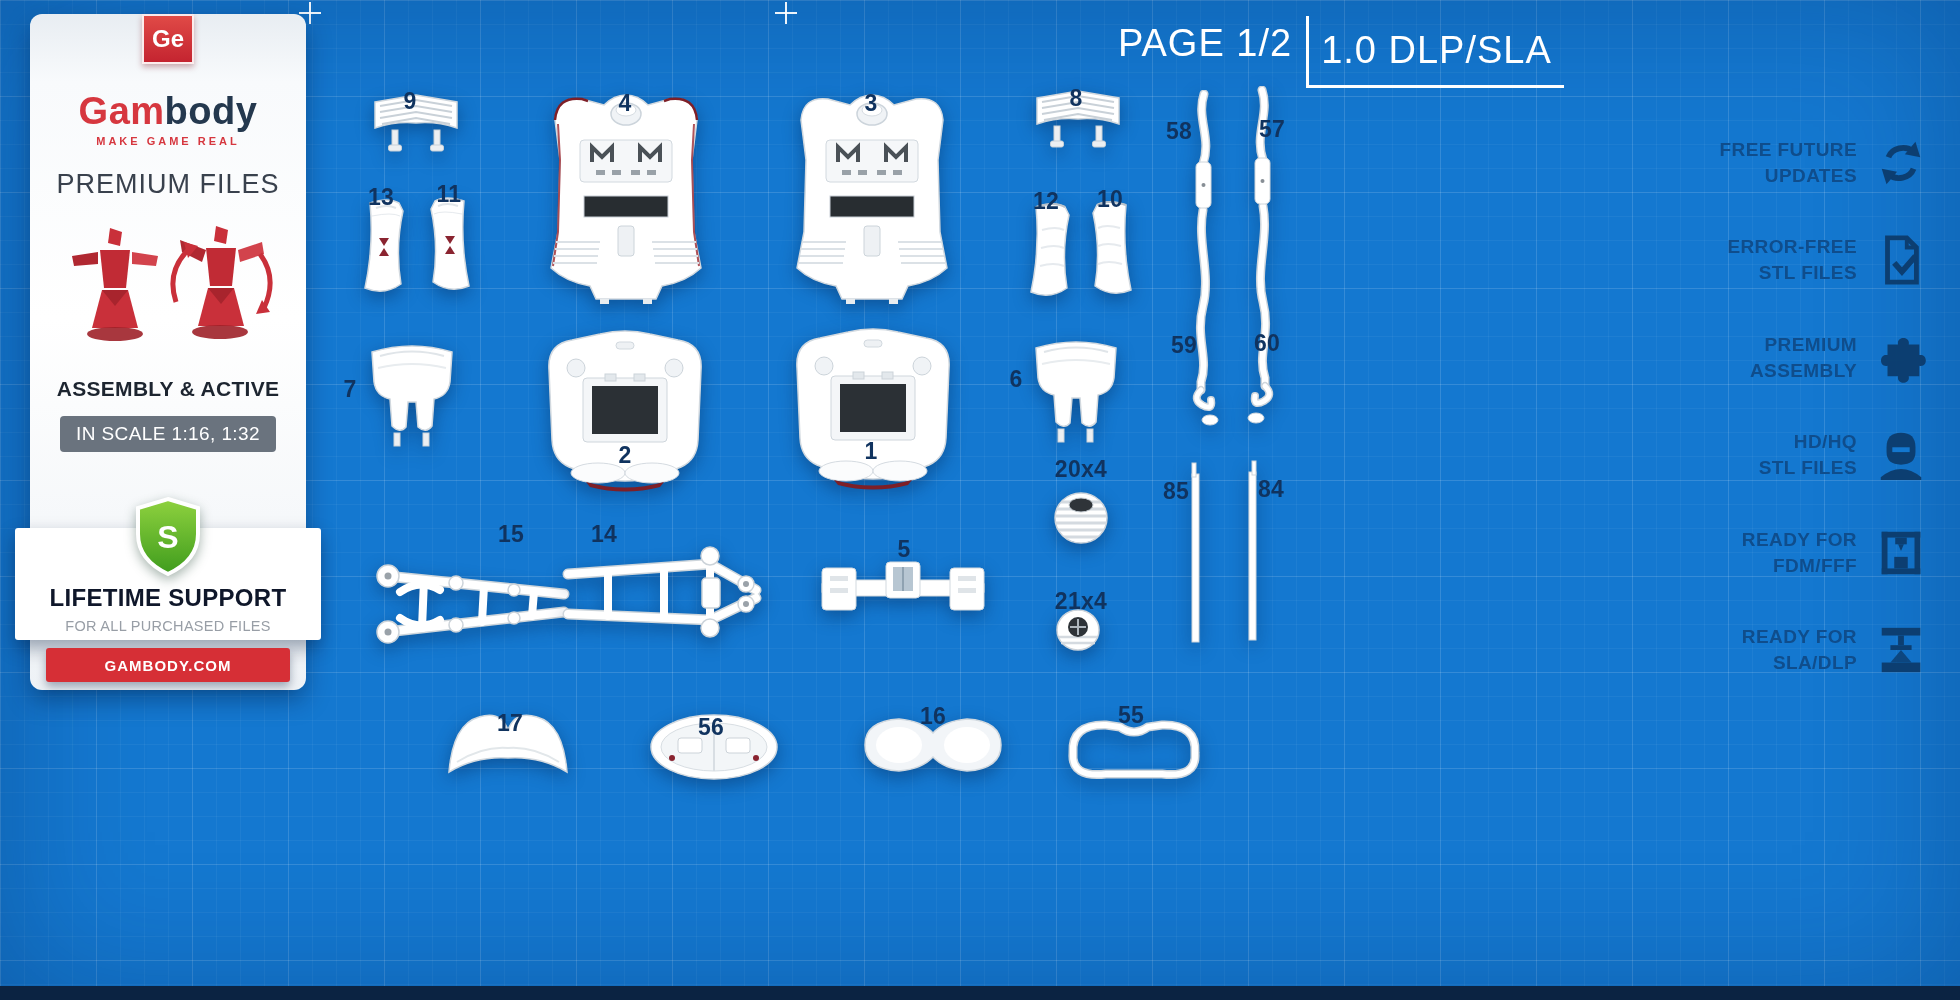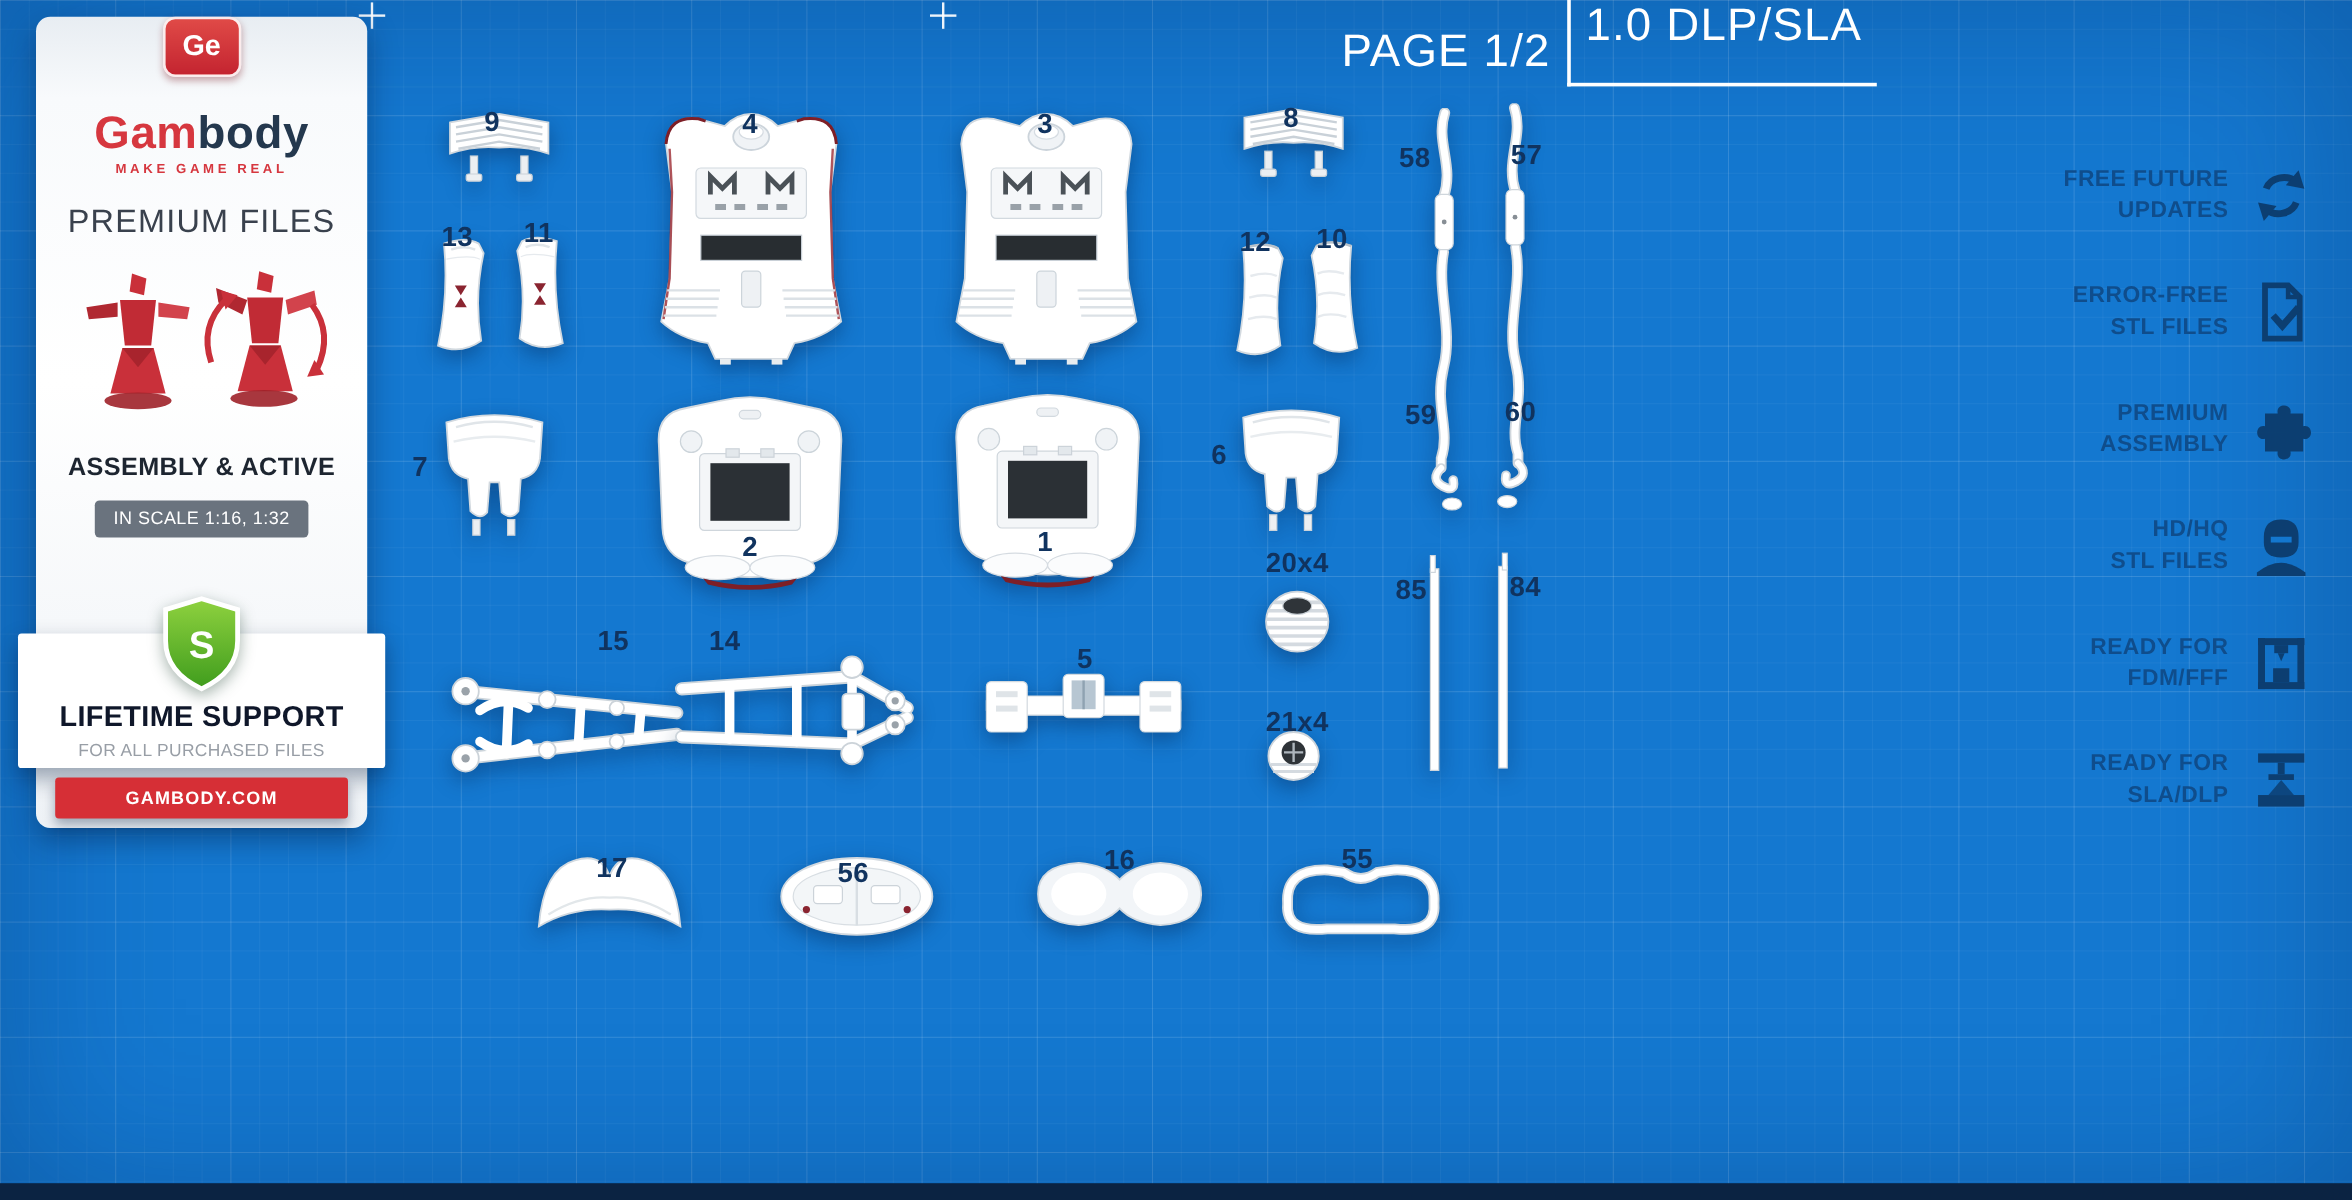--- a/index.html
+++ b/index.html
@@ -24,56 +24,56 @@
   .crosshair { position:absolute; width:22px; height:22px; z-index:4; }
   .crosshair .h { position:absolute; left:0; top:10px; width:22px; height:2px; background:rgba(255,255,255,0.92); }
   .crosshair .v { position:absolute; left:10px; top:0; width:2px; height:22px; background:rgba(255,255,255,0.92); }
 
   
   .pageinfo {
     position:absolute; left:1118px; top:22px; color:#fff;
     font-size:38px; letter-spacing:1px; font-weight:400; z-index:5;
   }
   .formatbox {
-    position:absolute; left:1306px; top:0; width:258px; height:72px;
+    position:absolute; left:1306px; top:16px; width:258px; height:72px;
     border-left:3px solid #fff; border-bottom:3px solid #fff;
-    display:flex; align-items:flex-start; justify-content:center;
+    display:flex; align-items:center; justify-content:center;
     color:#fff; font-size:38px; letter-spacing:1px; z-index:5;
   }
 
   
   .sidebar { position:absolute; left:28px; top:14px; width:282px; height:690px; z-index:10; }
   .main-card {
     position:absolute; left:2px; top:0; width:276px; height:676px;
     background:linear-gradient(180deg,#e8edf2 0%, #f8fafc 10%, #ffffff 45%, #eef2f6 100%);
     border-radius:12px; box-shadow:0 10px 24px rgba(0,25,60,0.40);
     text-align:center; z-index:1;
   }
   .logo-badge {
-    width:65px; height:50px; margin:0 auto; border-radius:10px;
+    width:52px; height:50px; margin:0 auto; border-radius:0;
     background:linear-gradient(180deg,#e04a47,#c42430);
     border:2px solid rgba(255,255,255,0.9);
     display:flex; align-items:center; justify-content:center;
     color:#fff; font-size:24px; font-weight:700;
     box-shadow:0 3px 6px rgba(120,20,30,0.35);
   }
   .brand-name { margin-top:26px; font-size:38px; font-weight:700; letter-spacing:0.5px; }
   .brand-name .accent { color:#d6373f; }
   .brand-name .rest { color:#24384e; }
   .tagline { margin-top:2px; color:#d6373f; font-size:11px; letter-spacing:3px; font-weight:600; }
   .premium { margin-top:22px; color:#39414d; font-size:27px; letter-spacing:1px; font-weight:400; }
   .printing {
     margin-top:13px; height:36px; line-height:36px; background:#d62f36;
     color:#fff; font-size:20px; font-weight:700; letter-spacing:0.5px;
   }
   .figures { margin-top:16px; }
   .poses { margin-top:12px; color:#1d2530; font-size:21px; font-weight:700; letter-spacing:0.3px; }
   .scale-badge {
     display:inline-block; margin-top:15px; background:#6a737e; color:#fff;
-    font-size:15px; padding:7px 16px; border-radius:4px; letter-spacing:0.4px;
+    font-size:19px; padding:7px 16px; border-radius:4px; letter-spacing:0.4px;
   }
   .support-card {
     position:absolute; left:-13px; top:514px; width:306px; height:112px;
     background:#ffffff; border-radius:3px; box-shadow:0 8px 18px rgba(0,25,60,0.38);
     text-align:center; padding-top:56px; z-index:2;
   }
   .support-title { color:#0f172a; font-size:24px; font-weight:700; letter-spacing:0.3px; }
   .support-sub { margin-top:6px; color:#989ea6; font-size:14.5px; letter-spacing:0.3px; }
   .shield { position:absolute; left:104px; top:482px; z-index:3; filter:drop-shadow(0 4px 6px rgba(0,40,20,0.35)); }
   .ribbon {

